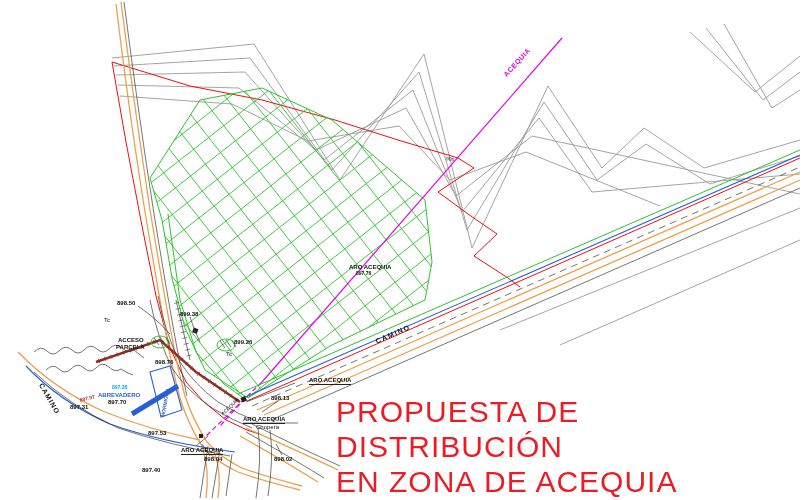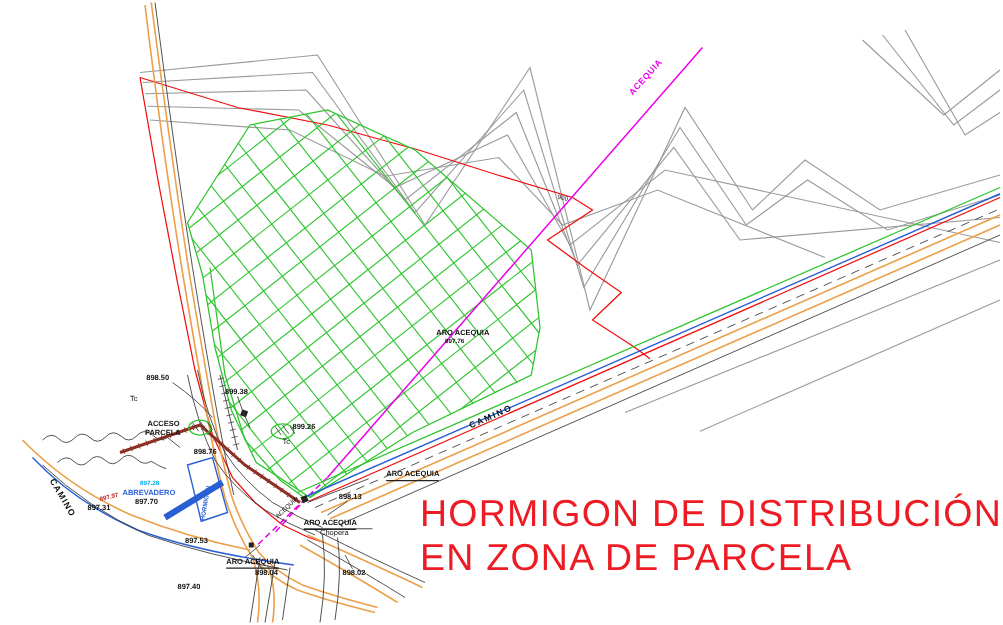--- a/index.html
+++ b/index.html
@@ -269,17 +269,17 @@
 <span class="lbl" style="left:155px;top:359px;">898.76</span>
 <span class="lbl" style="left:234px;top:339px;">899.26</span>
 <span class="lbl" style="left:70px;top:404px;">897.31</span>
 <span class="lbl redtx t5" style="left:80px;top:398px;transform:rotate(-14deg);">897.97</span>
 <span class="lbl" style="left:148px;top:430px;">897.53</span>
 <span class="lbl" style="left:142px;top:467px;">897.40</span>
 <span class="lbl" style="left:271px;top:395px;">898.13</span>
 <span class="lbl" style="left:274px;top:456px;">898.02</span>
 
 <div class="title">
-  <div>HORMIGON DE DISTRIBUCIÓN</div>
-  <div>EN ZONA DE PARCELA</div>
+  <div>PROPUESTA DE DISTRIBUCIÓN</div>
+  <div>EN ZONA DE ACEQUIA</div>
 </div>
 
 </div>
 
 </body></html>

